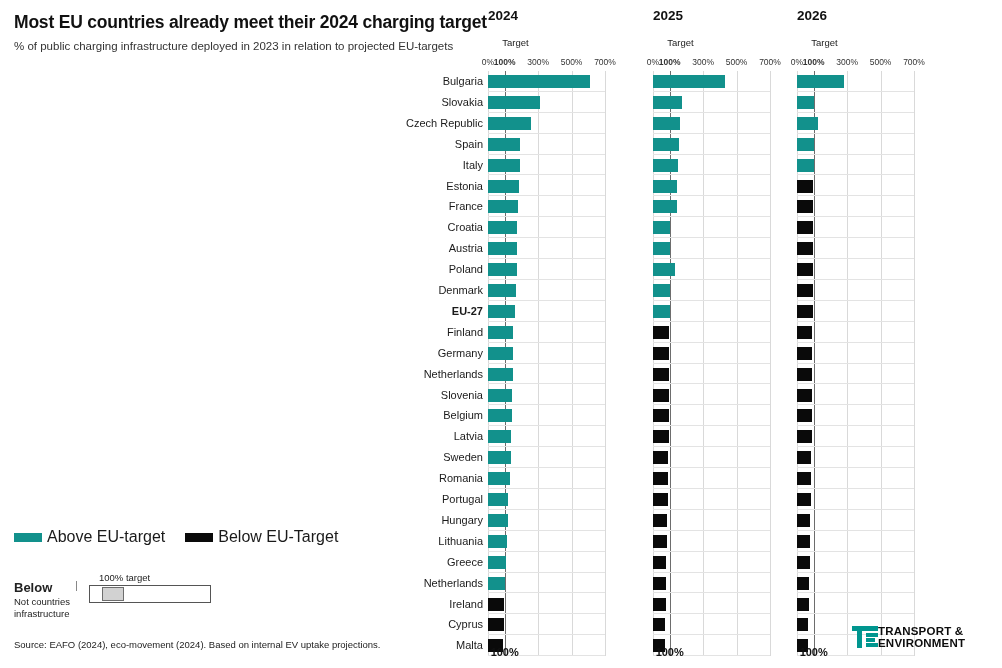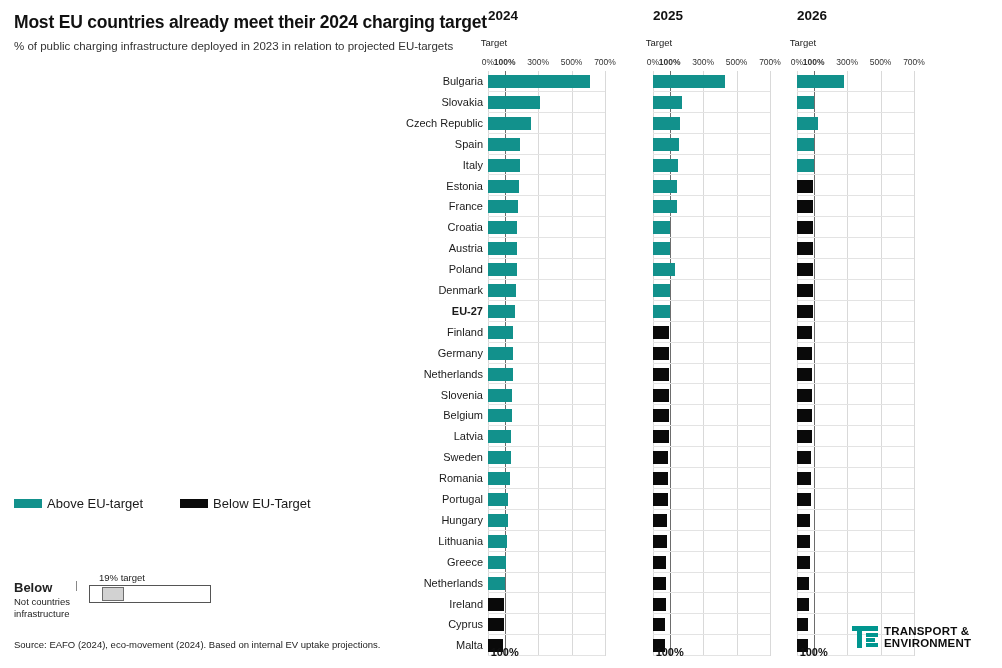--- a/index.html
+++ b/index.html
@@ -28,25 +28,25 @@
     position: absolute;
     left: 14px;
     top: 40px;
     font-size: 11.5px;
     color: #333333;
   }
   
   #legend {
     position: absolute;
     left: 14px;
-    top: 496px;
+    top: 528px;
     display: flex;
     align-items: center;
-    gap: 23px;
-    font-size: 13px;
+    gap: 6px;
+    font-size: 16px;
   }
   .legend-item {
     display: flex;
     align-items: center;
     gap: 5px;
     margin-right: 14px;
   }
   .legend-swatch {
     width: 28px;
     height: 9px;
@@ -117,21 +117,21 @@
     font-size: 9.5px;
     color: #222;
   }
   
   #logo {
     position: absolute;
     left: 852px;
     top: 624px;
     display: flex;
     align-items: center;
-    gap: 6px;
+    gap: 0;
   }
   #logo .mark {
     position: relative;
     width: 26px;
     height: 26px;
   }
   #logo .mark .bar-t {
     position: absolute; left: 0; top: 2px; width: 26px; height: 5px;
     background: #00968f;
   }
@@ -173,21 +173,21 @@
     top: 8px;
     font-size: 13.5px;
     font-weight: bold;
     color: #111;
   }
   .panel-target-label {
     position: absolute;
     top: 37px;
     font-size: 9.5px;
     color: #222;
-    text-align: left;
+    text-align: right;
   }
   .axis-ticks {
     position: absolute;
     top: 57px;
     height: 12px;
   }
   .axis-tick {
     position: absolute;
     top: 0;
     font-size: 8.5px;
@@ -693,21 +693,21 @@
       <span class="legend-swatch" style="background: rgb(18, 145, 140);"></span>
       <span>Above EU-target</span>
     </div>
     <div class="legend-item">
       <span class="legend-swatch" style="background: rgb(10, 10, 10);"></span>
       <span>Below EU-Target</span>
     </div>
   </div>
 
 <div id="explainer">
-  <div class="target-label">19% target</div>
+  <div class="target-label">100% target</div>
   <div class="lead-line"></div>
   <div class="track"></div>
   <div class="handle"></div>
   <div class="left-block">
     <div class="bold-small">Below</div>
     <div>Not countries infrastructure</div>
   </div>
 </div>
 
 <div id="source">Source: EAFO (2024), eco-movement (2024). Based on internal EV uptake projections.</div>

